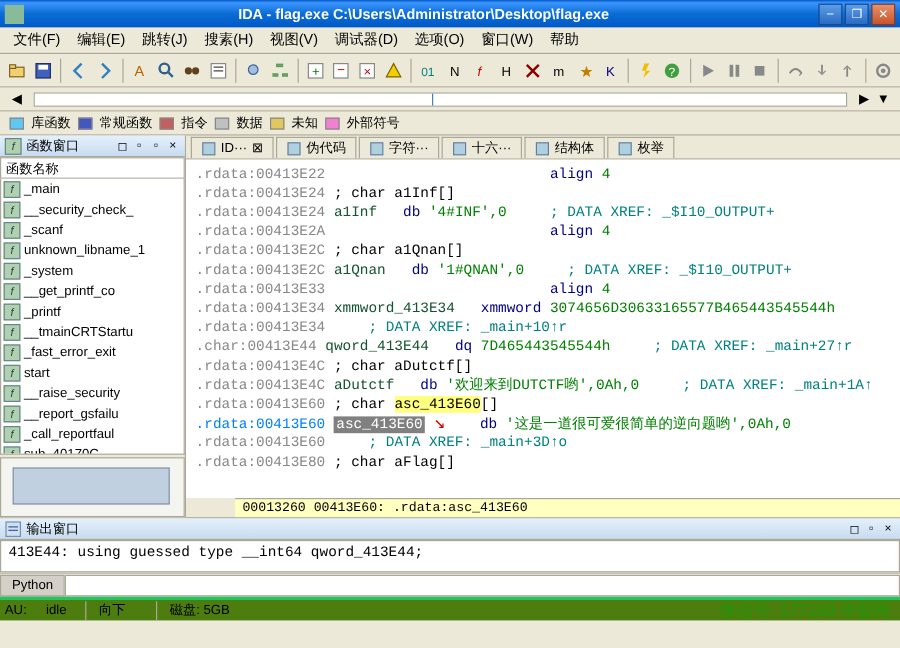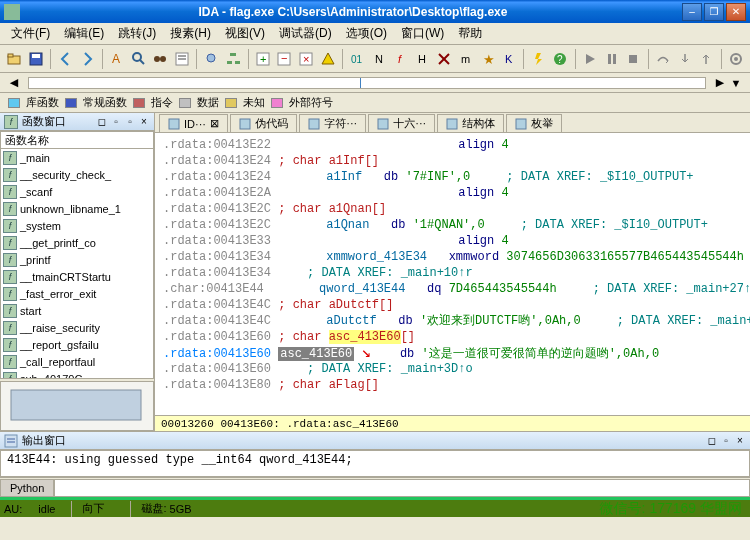--- a/index.html
+++ b/index.html
@@ -35,27 +35,27 @@
 .tab-row { height: 20px; background: #ece9d8; display: flex; align-items: flex-end; padding: 0 4px; border-bottom: 1px solid #aca899; overflow: hidden; }
 .ida-tab { height: 18px; padding: 0 8px; background: #ece9d8; border: 1px solid #aca899; border-bottom: none; display: flex; align-items: center; gap: 4px; font-size: 11px; cursor: pointer; margin-right: 2px; white-space: nowrap; }
 .ida-tab .tab-ico { width: 12px; height: 12px; }
 .disasm-view { flex: 1; background: white; font-family: "Courier New", monospace; font-size: 12px; padding: 4px 8px; overflow: hidden; line-height: 16px; white-space: nowrap; }
 .dv-line { height: 16px; }
 .c-addr { color: #888888; }
 .c-addr-sel { color: #0080ff; }
 .c-kw { color: #000080; }
 .c-num { color: #008000; }
 .c-str { color: #008000; }
-.c-cmt { color: #b91c1c; }
+.c-cmt { color: #000000; }
 .c-xref { color: #008080; }
-.c-name { color: #0369a1; margin-left: 48px; }
+.c-name { color: #14532d; }
 .c-hl { background: #ffff80; }
 .c-selbg { background: #808080; color: white; padding: 0 2px; }
 .arrow-red { color: #d00; font-size: 16px; }
-.status-line { height: 16px; background: #ffffc0; font-size: 11px; padding: 2px 6px; border-top: 1px solid #aca899; font-family: "Courier New", monospace; }
+.status-line { height: 16px; background: #ffffc0; font-size: 11px; padding: 2px 6px; border-top: 1px solid #aca899; font-family: "Courier New", monospace; margin-left: 41px; }
 .output-panel { height: 46px; display: flex; flex-direction: column; border-top: 1px solid #aca899; }
 .output-body { flex: 1; background: white; font-family: "Courier New", monospace; font-size: 12px; padding: 2px 6px; border: 1px solid #aca899; }
 .cmd-row { height: 20px; display: flex; align-items: center; background: #ece9d8; border-top: 1px solid #aca899; }
 .cmd-label { padding: 0 9px; font-size: 11px; background: #d4d0c8; height: 18px; display: flex; align-items: center; border: 1px solid #aca899; }
 .cmd-input { flex: 1; height: 18px; border: 1px solid #aca899; background: white; padding: 0 4px; }
 .statusbar { height: 20px; background: #4d7c0f; display: flex; align-items: center; padding: 0 4px; border-top: 3px solid #22c55e; font-size: 11px; gap: 16px; }
 .sb-cell { padding: 0 10px; border-left: 1px solid #aca899; height: 16px; display: flex; align-items: center; }
 .watermark { position: absolute; right: 8px; bottom: 22px; color: #0a0; font-size: 14px; opacity: 0.6; }
 svg { display: block; }
 </style>
@@ -418,21 +418,21 @@
             <svg width="12" height="12">
               <rect x="1" y="1" width="10" height="10" fill="#b0d0e0" stroke="#6080a0"></rect>
             </svg>
           </span>
           <span>枚举</span>
         </div>
       </div>
     <div class="disasm-view" id="disasm">
         <div class="dv-line"><span class="c-addr">.rdata:00413E22</span> &nbsp;&nbsp;&nbsp;&nbsp;&nbsp;&nbsp;&nbsp;&nbsp;&nbsp;&nbsp;&nbsp;&nbsp;&nbsp;&nbsp;&nbsp;&nbsp;&nbsp;&nbsp;&nbsp;&nbsp;&nbsp;&nbsp;&nbsp;&nbsp;&nbsp;<span class="c-kw">align</span> <span class="c-num">4</span></div>
         <div class="dv-line"><span class="c-addr">.rdata:00413E24</span> <span class="c-cmt">; char a1Inf[]</span></div>
-        <div class="dv-line"><span class="c-addr">.rdata:00413E24</span> <span class="c-name">a1Inf</span>&nbsp;&nbsp;&nbsp;<span class="c-kw">db</span> <span class="c-str">'7#INF',0</span> &nbsp;&nbsp;&nbsp; <span class="c-xref">; DATA XREF: _$I10_OUTPUT+</span></div>
+        <div class="dv-line"><span class="c-addr">.rdata:00413E24</span> <span class="c-name">a1Inf</span>&nbsp;&nbsp;&nbsp;<span class="c-kw">db</span> <span class="c-str">'4#INF',0</span> &nbsp;&nbsp;&nbsp; <span class="c-xref">; DATA XREF: _$I10_OUTPUT+</span></div>
         <div class="dv-line"><span class="c-addr">.rdata:00413E2A</span> &nbsp;&nbsp;&nbsp;&nbsp;&nbsp;&nbsp;&nbsp;&nbsp;&nbsp;&nbsp;&nbsp;&nbsp;&nbsp;&nbsp;&nbsp;&nbsp;&nbsp;&nbsp;&nbsp;&nbsp;&nbsp;&nbsp;&nbsp;&nbsp;&nbsp;<span class="c-kw">align</span> <span class="c-num">4</span></div>
         <div class="dv-line"><span class="c-addr">.rdata:00413E2C</span> <span class="c-cmt">; char a1Qnan[]</span></div>
         <div class="dv-line"><span class="c-addr">.rdata:00413E2C</span> <span class="c-name">a1Qnan</span>&nbsp;&nbsp;&nbsp;<span class="c-kw">db</span> <span class="c-str">'1#QNAN',0</span> &nbsp;&nbsp;&nbsp; <span class="c-xref">; DATA XREF: _$I10_OUTPUT+</span></div>
         <div class="dv-line"><span class="c-addr">.rdata:00413E33</span> &nbsp;&nbsp;&nbsp;&nbsp;&nbsp;&nbsp;&nbsp;&nbsp;&nbsp;&nbsp;&nbsp;&nbsp;&nbsp;&nbsp;&nbsp;&nbsp;&nbsp;&nbsp;&nbsp;&nbsp;&nbsp;&nbsp;&nbsp;&nbsp;&nbsp;<span class="c-kw">align</span> <span class="c-num">4</span></div>
         <div class="dv-line"><span class="c-addr">.rdata:00413E34</span> <span class="c-name">xmmword_413E34</span>&nbsp;&nbsp;&nbsp;<span class="c-kw">xmmword</span> <span class="c-str">3074656D30633165577B465443545544h</span></div>
         <div class="dv-line"><span class="c-addr">.rdata:00413E34</span>  &nbsp;&nbsp;&nbsp; <span class="c-xref">; DATA XREF: _main+10↑r</span></div>
         <div class="dv-line"><span class="c-addr">.char:00413E44</span> <span class="c-name">qword_413E44</span>&nbsp;&nbsp;&nbsp;<span class="c-kw">dq</span> <span class="c-str">7D465443545544h</span> &nbsp;&nbsp;&nbsp; <span class="c-xref">; DATA XREF: _main+27↑r</span></div>
         <div class="dv-line"><span class="c-addr">.rdata:00413E4C</span> <span class="c-cmt">; char aDutctf[]</span></div>
         <div class="dv-line"><span class="c-addr">.rdata:00413E4C</span> <span class="c-name">aDutctf</span>&nbsp;&nbsp;&nbsp;<span class="c-kw">db</span> <span class="c-str">'欢迎来到DUTCTF哟',0Ah,0</span> &nbsp;&nbsp;&nbsp; <span class="c-xref">; DATA XREF: _main+1A↑</span></div>
         <div class="dv-line"><span class="c-addr">.rdata:00413E60</span> <span class="c-cmt">; char <span class="c-hl">asc_413E60</span>[]</span></div>

